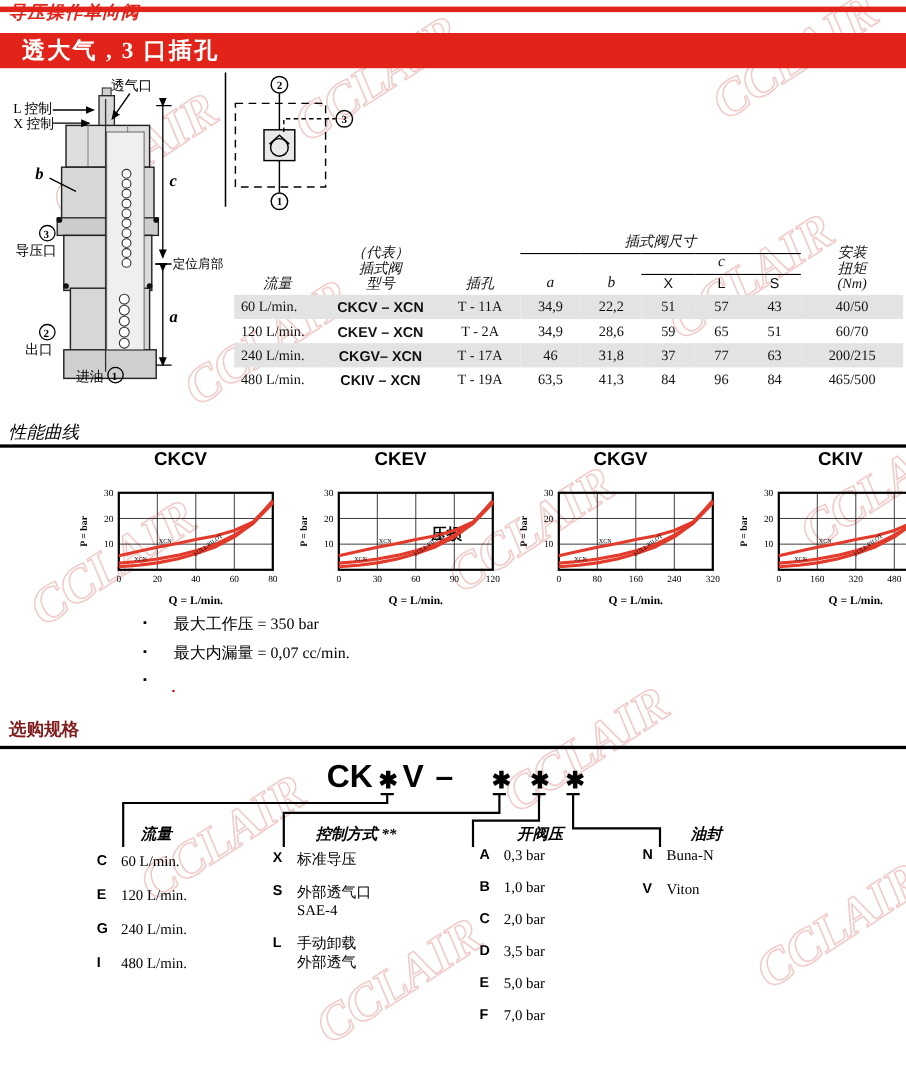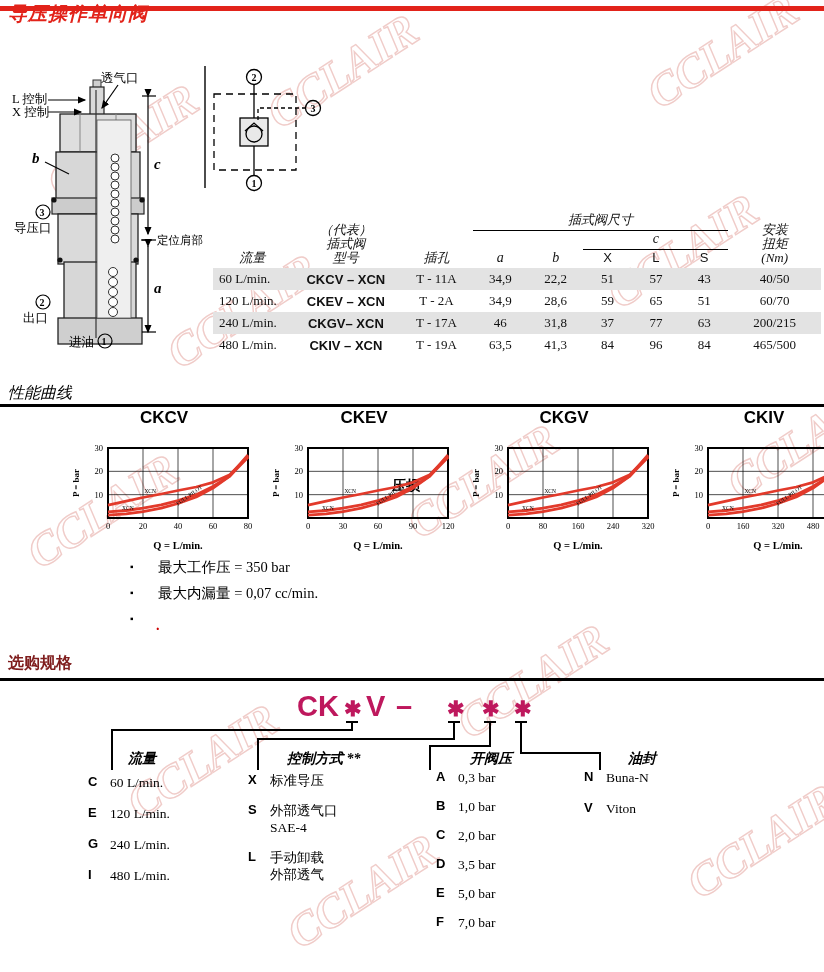--- a/index.html
+++ b/index.html
@@ -2,21 +2,21 @@
 <html><head>
 <meta charset="utf-8">
 <style>
   * { margin:0; padding:0; box-sizing:border-box; }
   body { font-family:"Liberation Serif", serif; background:#fff; }
   #page { position:relative; width:824px; height:972px; background:#fff; overflow:hidden; }
   .abs { position:absolute; }
   .z { z-index:2; }
   
   .top-band { left:0; top:6px; width:824px; height:5px; background:#e2231a; }
-  .doc-title { left:8px; top:1px; font-size:19px; font-weight:bold; font-style:italic; color:#e2231a; letter-spacing:1px; z-index:3; }
+  .doc-title { left:8px; top:1px; font-size:16px; font-weight:bold; font-style:italic; color:#e2231a; letter-spacing:1px; z-index:3; }
   .banner { left:0; top:30px; width:824px; height:32px; background:#e2231a; color:#fff;
             font-size:21px; font-weight:bold; line-height:32px; padding-left:20px; letter-spacing:2px; }
   
   .spec-table { left:213px; top:212px; width:608px; border-collapse:collapse; font-size:13px; color:#111; }
   .spec-table th, .spec-table td { padding:1px 3px; text-align:center; vertical-align:bottom; font-weight:normal; }
   .spec-table thead th { line-height:14px; padding-bottom:3px; }
   .hdr-cn { font-weight:bold; font-style:italic; font-size:13px; }
   .hdr-math { font-style:italic; font-size:14px; font-family:"Liberation Serif",serif; }
   .hdr-xls { font-weight:bold; font-family:"Liberation Sans",sans-serif; font-size:13px; }
   .dims-span { border-bottom:1.5px solid #000; }
@@ -35,21 +35,21 @@
   .chart-title { text-align:center; font-family:"Liberation Sans",sans-serif; font-weight:bold; font-size:17px; margin-bottom:4px; }
   .chart-svgwrap { margin-top:14px; }
   
   .notes { left:130px; top:558px; width:600px; }
   .note-item { display:flex; margin-bottom:7px; font-size:14.5px; }
   .note-bullet { width:28px; font-size:10px; padding-top:3px; }
   .red-dot { left:156px; top:618px; color:#c00; font-size:14px; font-weight:bold; }
   
   .order-head { left:8px; top:653px; font-size:16px; font-weight:bold; color:#7f1d1d; }
   .order-rule { left:0; top:678px; width:824px; height:3px; background:#000; }
-  .code-part { font-family:"Liberation Sans",sans-serif; font-weight:bold; color:#be185d;text-align:right; }
+  .code-part { font-family:"Liberation Sans",sans-serif; font-weight:bold; color:#000000;text-align:right; }
   .code-lg { font-size:29px; top:690px; }
   .code-star { font-size:21px; top:697px; }
   .cat-title { font-size:14px; font-weight:bold; font-style:italic; }
   .opt-col { position:absolute; }
   .opt-item { display:flex; }
   .opt-letter { width:22px; font-family:"Liberation Sans",sans-serif; font-weight:bold; font-size:13px; }
   .opt-text { font-size:13.5px; line-height:17px; }
   svg text { font-family:"Liberation Serif",serif; }
   .wm { pointer-events:none; }
 </style>
@@ -70,20 +70,21 @@
       <text transform="translate(740,500) rotate(-33)">CCLAIR</text>
       <text transform="translate(140,820) rotate(-33)">CCLAIR</text>
       <text transform="translate(470,740) rotate(-33)">CCLAIR</text>
       <text transform="translate(300,950) rotate(-33)">CCLAIR</text>
       <text transform="translate(700,900) rotate(-33)">CCLAIR</text>
     </g>
   </svg>
 
   <div class="abs top-band z"></div>
   <div class="abs doc-title">导压操作单向阀</div>
+  <div class="abs banner z">透大气 , 3 口插孔</div>
 
   <svg class="abs z" width="218" height="302" style="left:5px;top:70px;" viewBox="0 0 218 302">
     <defs>
       <marker id="arr" markerWidth="8" markerHeight="8" refX="6" refY="3" orient="auto">
         <path d="M0,0 L7,3 L0,6 z" fill="#000"></path>
       </marker>
     </defs>
 
     <rect x="88" y="10" width="8" height="9" fill="#cfcfcf" stroke="#333" stroke-width="1"></rect>
     <rect x="85" y="17" width="14" height="29" fill="#d9d9d9" stroke="#222" stroke-width="1.2"></rect>

